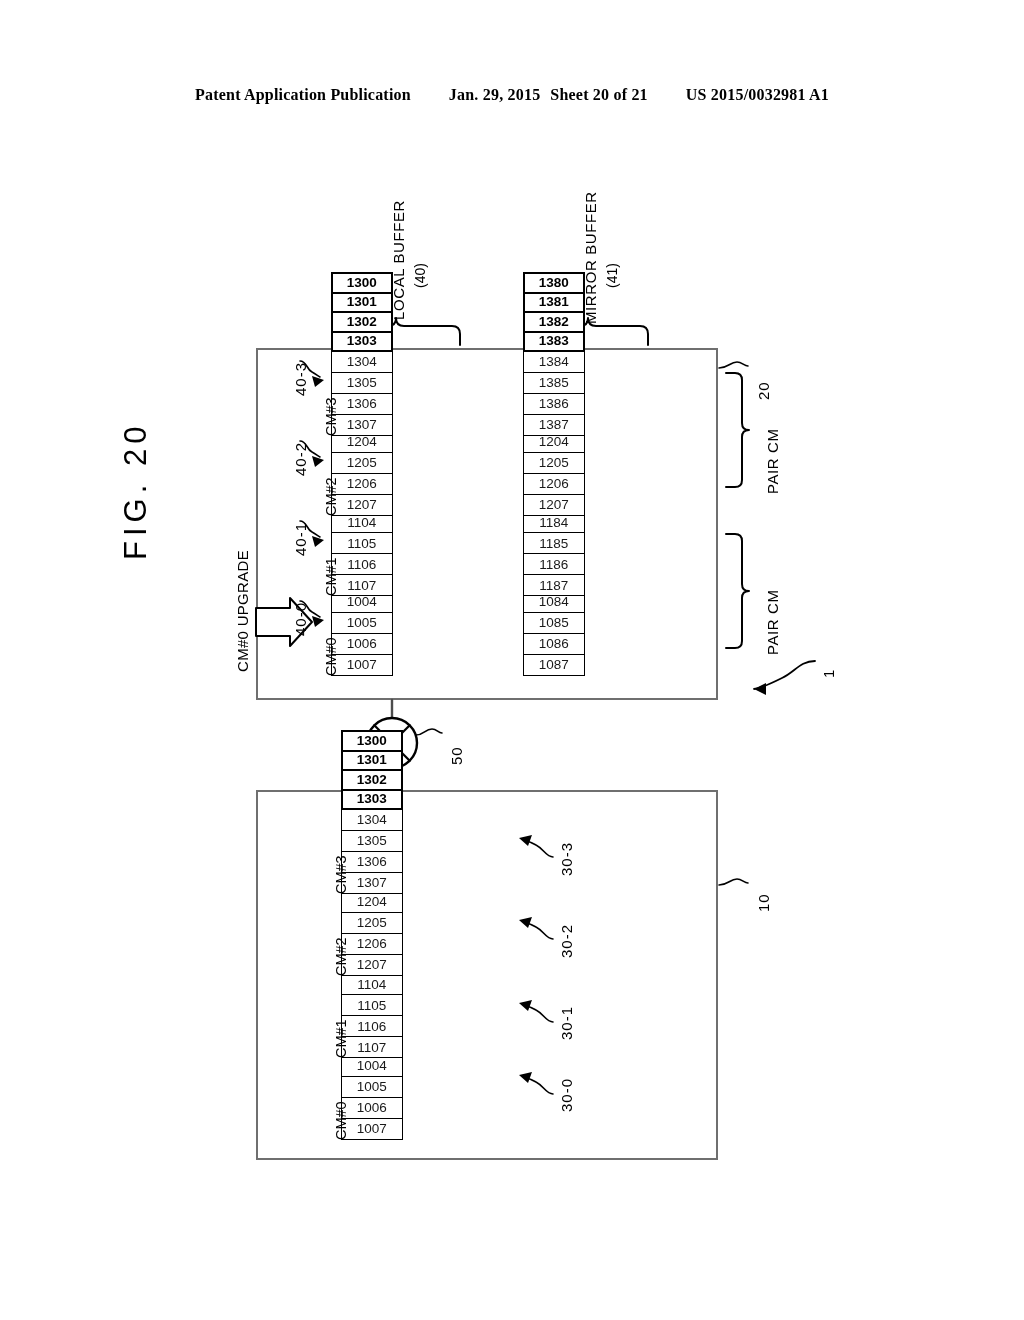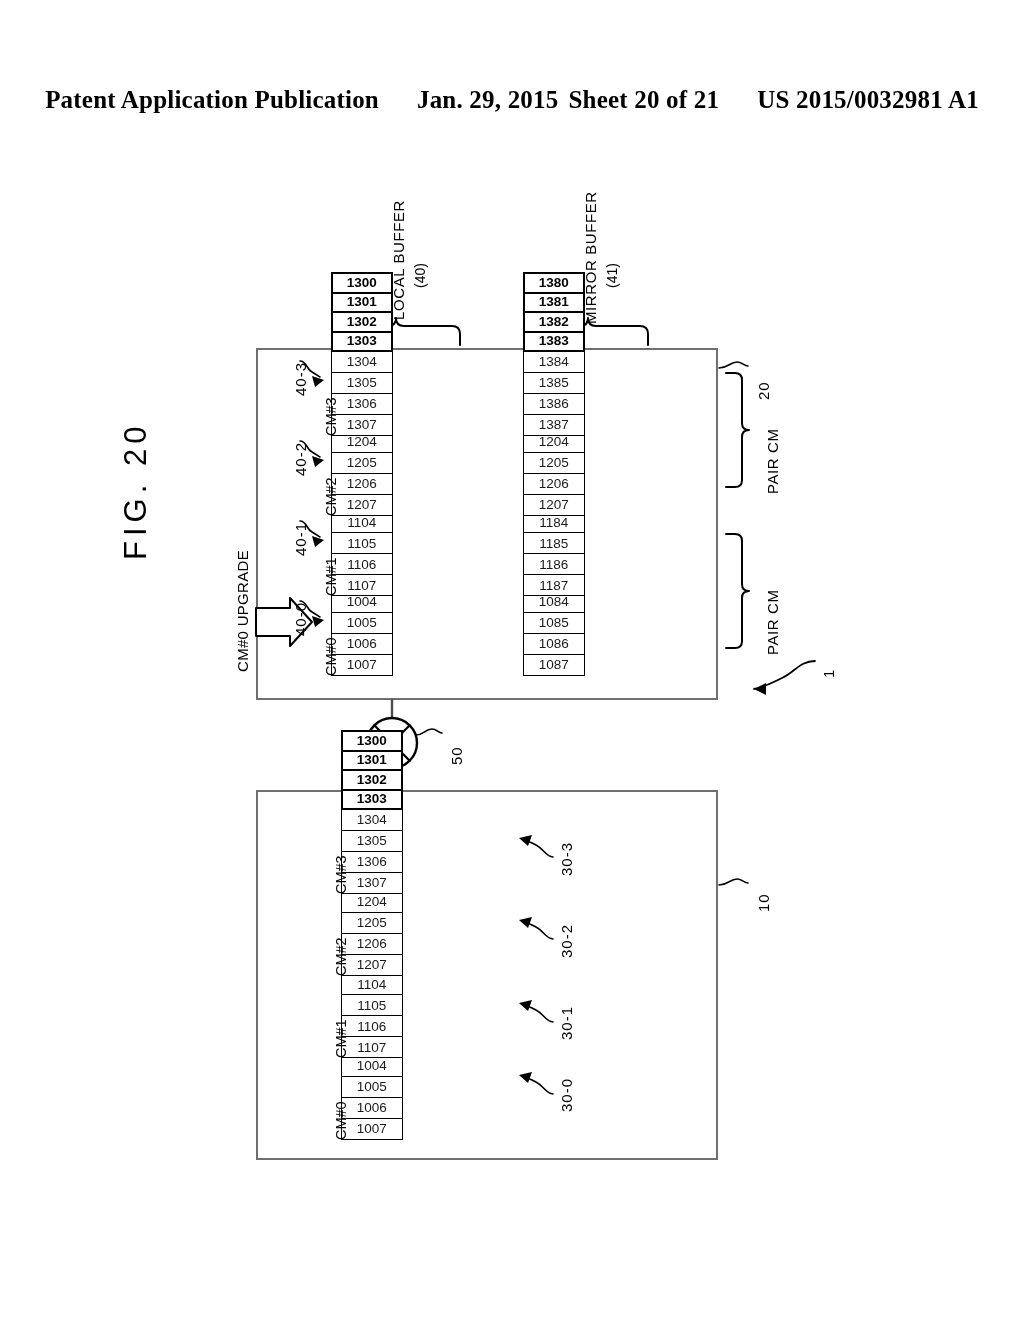--- a/index.html
+++ b/index.html
@@ -18,21 +18,21 @@
 
   
   #page-header {
     position: absolute;
     top: 86px;
     left: 0;
     width: 1024px;
     text-align: center;
     font-family: "Liberation Serif", serif;
     font-weight: bold;
-    font-size: 25px;
+    font-size: 16px;
     letter-spacing: 0.2px;
     white-space: nowrap;
   }
   #page-header .seg { display: inline-block; vertical-align: baseline; }
   #page-header .gap-a { display: inline-block; width: 38px; }
   #page-header .gap-b { display: inline-block; width: 10px; }
   #page-header .gap-c { display: inline-block; width: 38px; }
 
   
   #fig-label {

